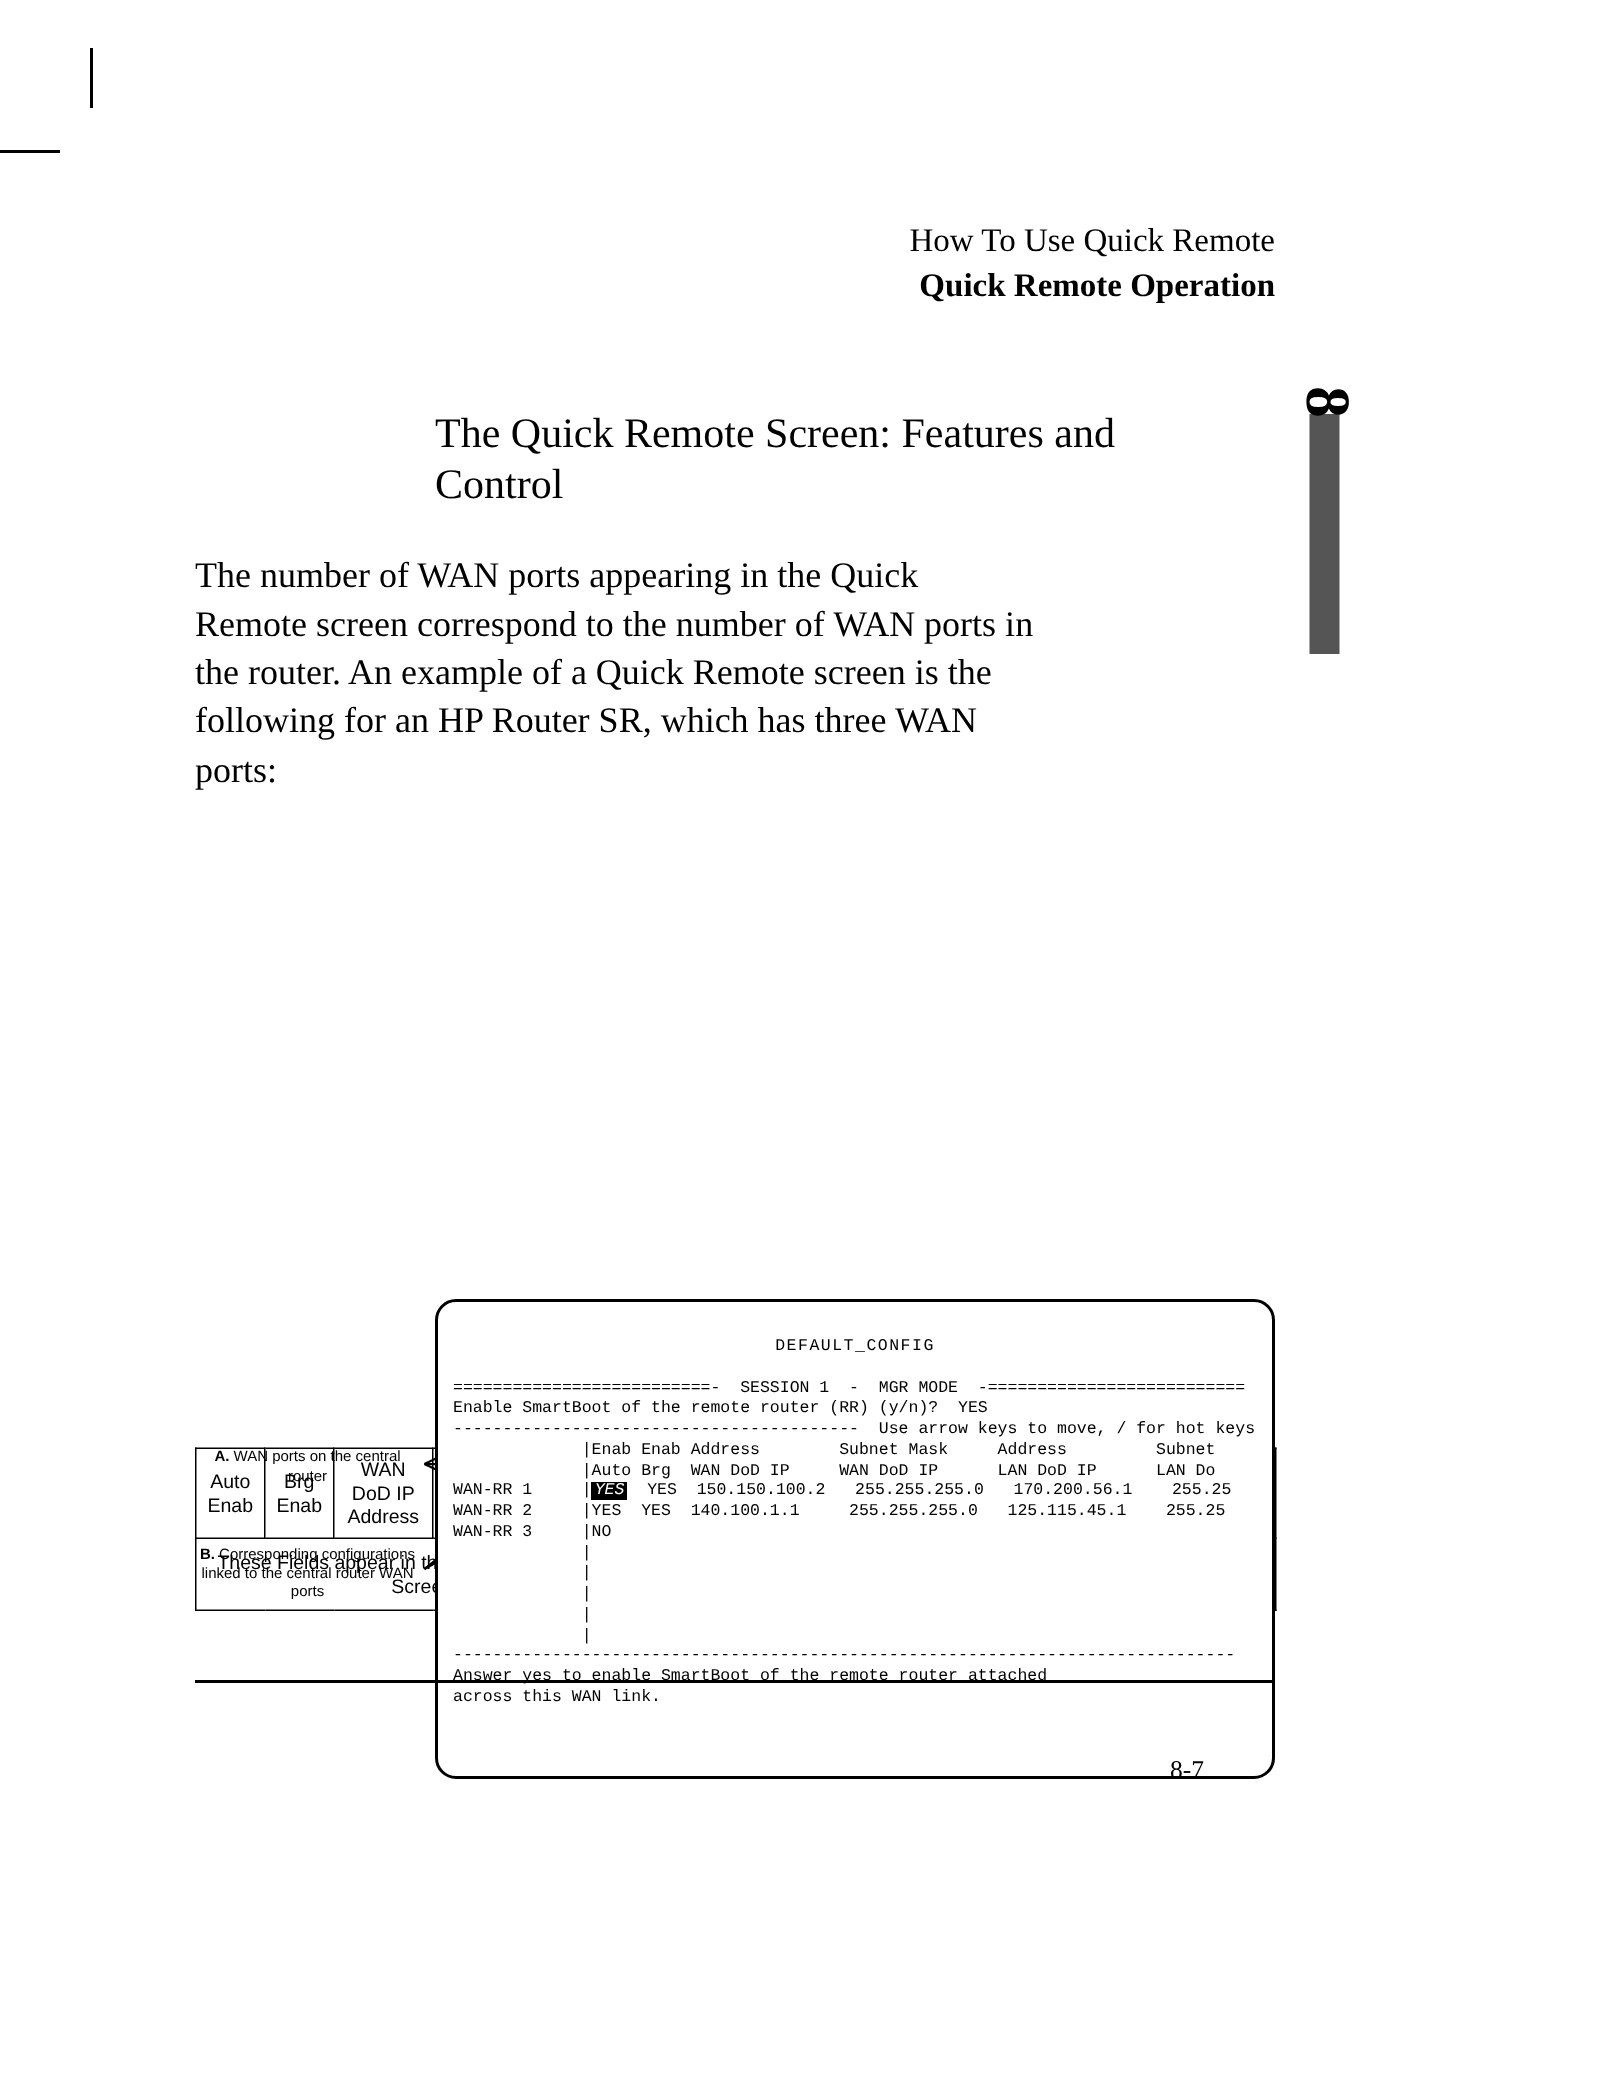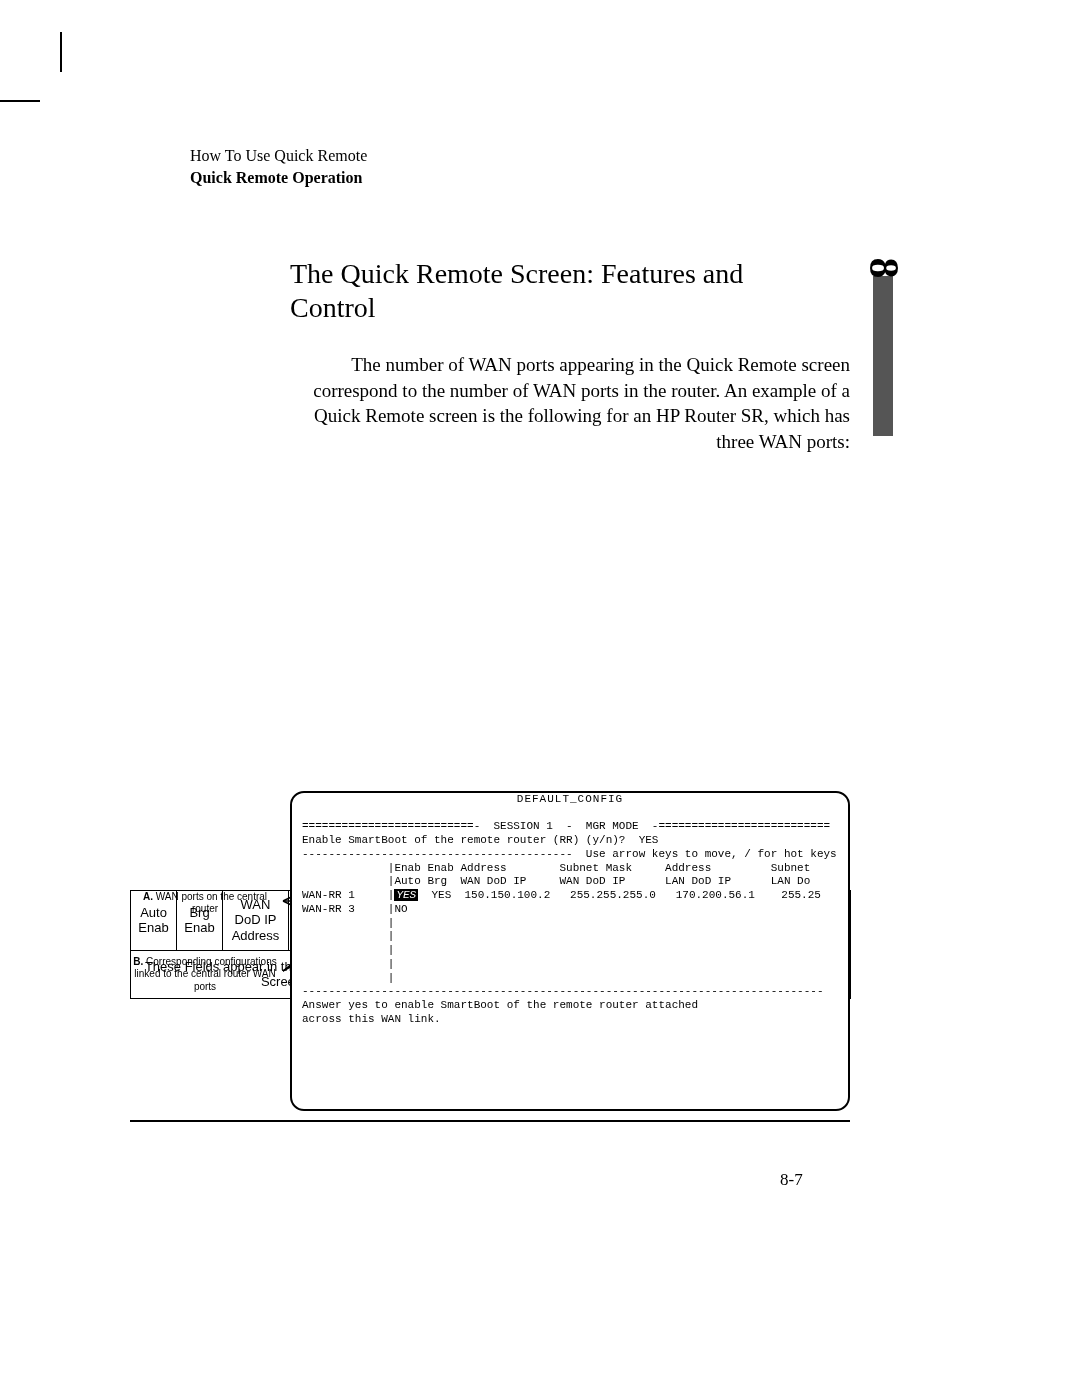--- a/index.html
+++ b/index.html
@@ -13,59 +13,58 @@
     height: 1397px;
     position: relative;
   }
   .page {
     position: absolute;
     left: 130px;
     top: 147px;
     width: 750px;
   }
   .running-head {
+    text-align: right;
     width: 660px;
     margin-left: 60px;
-    font-size: 16px;
+    font-size: 22px;
   }
   .running-head .line2 {
     font-weight: bold;
     margin-top: 4px;
     font-family: Liberation Serif, serif;
   }
   .title {
     margin-top: 70px;
     margin-left: 160px;
     width: 470px;
     font-size: 28px;
     font-weight: normal;
     font-family: "Century Schoolbook", "Times New Roman", serif;
     line-height: 1.2;
   }
   .para {
-    margin-left: 160px;
     width: 560px;
-    font-size: 19px;
+    font-size: 24px;
     line-height: 1.35;
     margin-top: 28px;
-    text-align: right;
   }
   .figure-area {
     position: relative;
     margin-top: 18px;
   }
   .terminal-box {
     position: absolute;
     left: 160px;
     top: 0;
     width: 560px;
     height: 320px;
     border: 2px solid #000;
     border-radius: 14px;
-    padding: 0 10px;
+    padding: 24px 10px;
     font-family: "Courier New", monospace;
     font-size: 11px;
     line-height: 1.25;
     background: #fff;
     overflow: hidden;
   }
   .terminal-box .title-line { text-align: center; letter-spacing: 1px; }
   .terminal-box .row { white-space: pre; }
   .hl { background: #000; color: #fff; padding: 0 2px; font-style: italic; }
   .callout {
@@ -247,20 +246,21 @@
     <div class="terminal-box">
       <div class="title-line row">DEFAULT_CONFIG</div>
       <div class="row">&nbsp;</div>
       <div class="row">==========================-  SESSION 1  -  MGR MODE  -==========================</div>
       <div class="row">Enable SmartBoot of the remote router (RR) (y/n)?  YES</div>
       <div class="row">-----------------------------------------  Use arrow keys to move, / for hot keys  -</div>
       <div class="row">             |Enab Enab Address        Subnet Mask     Address         Subnet</div>
       <div class="row">             |Auto Brg  WAN DoD IP     WAN DoD IP      LAN DoD IP      LAN Do</div>
       <div id="term-rows">
           <div class="row">WAN-RR 1     |<span class="hl">YES</span>  YES  150.150.100.2   255.255.255.0   170.200.56.1    255.25</div>
+          <div class="row">WAN-RR 2     |YES  YES  140.100.1.1     255.255.255.0   125.115.45.1    255.25</div>
           <div class="row">WAN-RR 3     |NO                                                        </div>
         </div>
       <div class="row">             |</div>
       <div class="row">             |</div>
       <div class="row">             |</div>
       <div class="row">             |</div>
       <div class="row">             |</div>
       <div class="row">-------------------------------------------------------------------------------</div>
       <div class="row">Answer yes to enable SmartBoot of the remote router attached</div>
       <div class="row">across this WAN link.</div>

